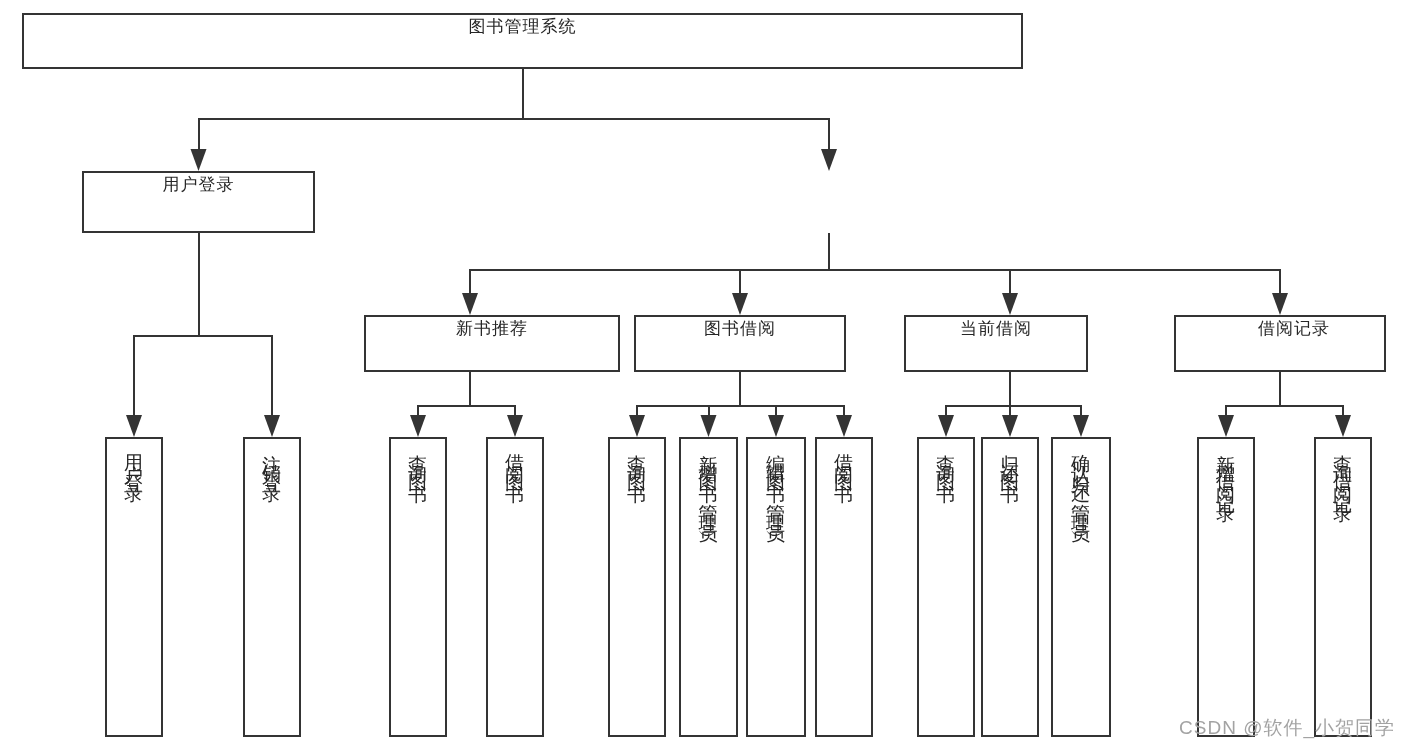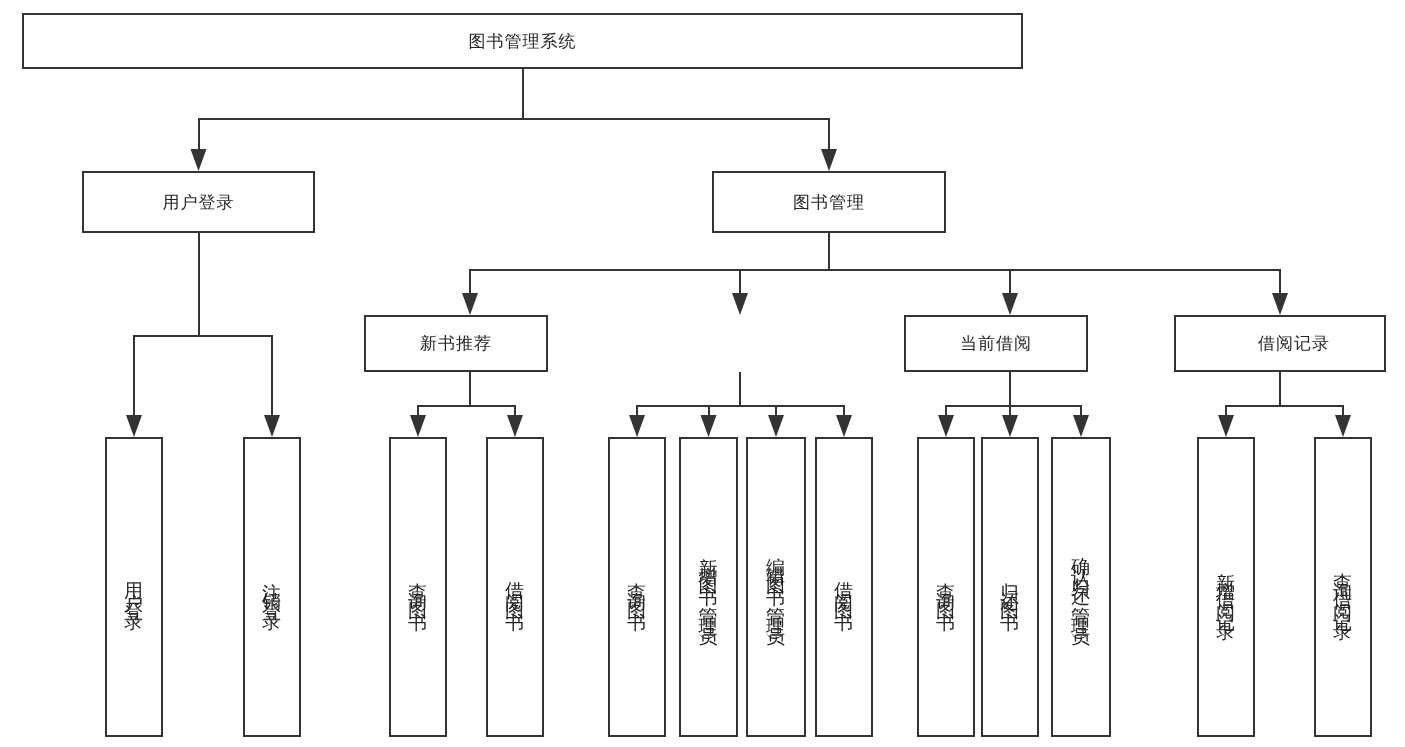--- a/index.html
+++ b/index.html
@@ -9,21 +9,21 @@
     background:var(--bg,#ffffff);
     font-family:"Liberation Sans","DejaVu Sans",sans-serif;
     overflow:hidden;
   }
   #connectors{position:absolute;left:0;top:0;z-index:1;}
   .node{
     position:absolute;
     box-sizing:border-box;
     border:2px solid var(--line,#343434);
     background:#ffffff;
-    display:flex;align-items:center;justify-content:center;
+    display:flex;align-items:flex-start;justify-content:center;
     color:var(--text,#262626);
     z-index:2;
   }
   .node.horizontal span{
     font-size:17px;
     letter-spacing:1px;
     white-space:nowrap;
   }
   .node.vertical span{
     writing-mode:vertical-rl;
@@ -107,31 +107,32 @@
       <g>
         <line x1="1280" y1="372" x2="1280" y2="406" stroke="#343434" stroke-width="2" shape-rendering="crispEdges"></line>
         <line x1="1225" y1="406" x2="1344" y2="406" stroke="#343434" stroke-width="2" shape-rendering="crispEdges"></line>
         <line x1="1226" y1="406" x2="1226" y2="417" stroke="#343434" stroke-width="2" shape-rendering="crispEdges"></line>
         <polygon points="1218,415 1234,415 1226,437" fill="#343434"></polygon>
         <line x1="1343" y1="406" x2="1343" y2="417" stroke="#343434" stroke-width="2" shape-rendering="crispEdges"></line>
         <polygon points="1335,415 1351,415 1343,437" fill="#343434"></polygon>
       </g>
     </svg>
 
+  <div id="watermark">CSDN @软件_小贺同学</div>
 <div class="node horizontal" style="left: 22px; top: 13px; width: 1001px; height: 56px;">
       <span>图书管理系统</span>
     </div>
     <div class="node horizontal" style="left: 82px; top: 171px; width: 233px; height: 62px;">
       <span>用户登录</span>
     </div>
-    <div class="node horizontal" style="left: 712px; top: 171px; width: 234px; height: 62px;">
-      <span>图书管理</span>
+    <div class="node horizontal" style="left: 364px; top: 315px; width: 256px; height: 57px;">
+      <span>新书推荐</span>
     </div>
-    <div class="node horizontal" style="left: 364px; top: 315px; width: 184px; height: 57px;">
-      <span>新书推荐</span>
+    <div class="node horizontal" style="left: 634px; top: 315px; width: 212px; height: 57px;">
+      <span>图书借阅</span>
     </div>
     <div class="node horizontal" style="left: 904px; top: 315px; width: 184px; height: 57px;">
       <span>当前借阅</span>
     </div>
     <div class="node horizontal" style="left: 1174px; top: 315px; width: 212px; height: 57px; padding-left: 28px;">
       <span>借阅记录</span>
     </div>
     <div class="node vertical" style="left: 105px; top: 437px; width: 58px; height: 300px;">
       <span>用户登录</span>
     </div>

